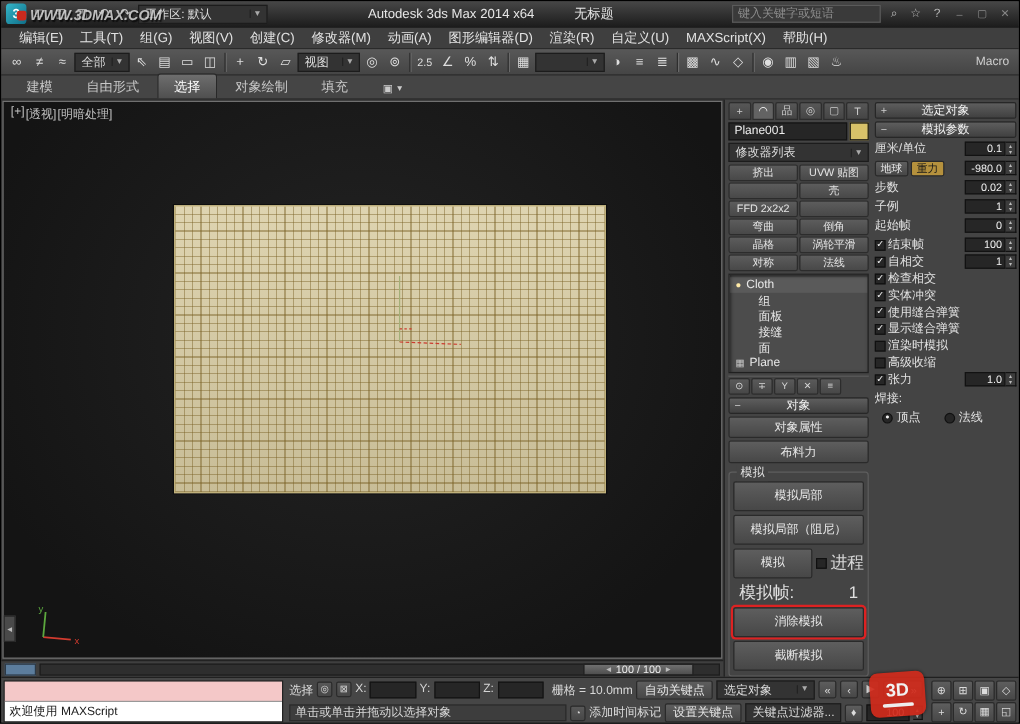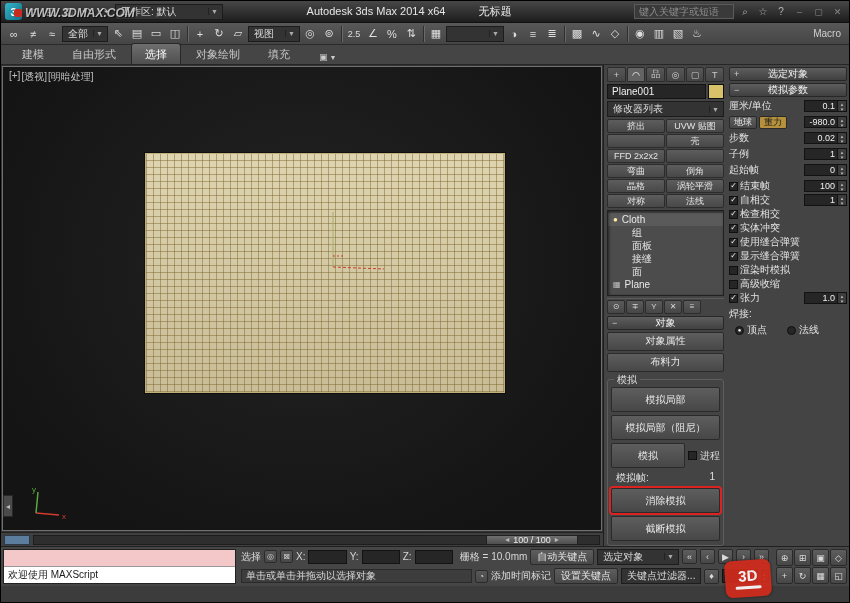--- a/index.html
+++ b/index.html
@@ -9,21 +9,21 @@
 .titlebar{height:22px;background:linear-gradient(#474747,#1d1d1d);display:flex;align-items:center;padding:0 4px;gap:3px;position:relative;border-bottom:1px solid #111}
 .logo{width:17px;height:17px;background:linear-gradient(135deg,#35b6c9,#0f6e88);border-radius:3px;color:#fff;font-weight:bold;font-size:11px;display:flex;align-items:center;justify-content:center}
 .qicon{width:15px;height:15px;display:flex;align-items:center;justify-content:center;color:#c9c9c9;font-size:10px}
 .combo{display:flex;align-items:center;background:#333;border:1px solid #1c1c1c;height:16px;font-size:10px;color:#ddd;padding:0 2px 0 5px;gap:4px;white-space:nowrap}
 .combo .arr{margin-left:auto;color:#aaa;font-size:7px;padding:0 2px;border-left:1px solid #222}
 .combo .arr::before{content:"▼"}
 .ws{width:108px}
 .title-center{position:absolute;left:220px;right:252px;text-align:center;color:#e6e6e6;font-size:11px;pointer-events:none;white-space:nowrap}
 .title-center .doc{margin-left:30px}
 .infocenter{margin-left:auto;display:flex;align-items:center;gap:4px}
-.search{width:100px;height:15px;background:#3a3a3a;border:1px solid #5a5a5a;color:#bbb;font-size:10px;padding:0 4px}
+.search{width:124px;height:15px;background:#3a3a3a;border:1px solid #5a5a5a;color:#bbb;font-size:10px;padding:0 4px}
 .search::placeholder{color:#8d8d8d}
 .icicon{width:14px;height:14px;display:flex;align-items:center;justify-content:center;color:#b5b5b5;font-size:10px}
 .winbtn{width:15px;height:14px;display:flex;align-items:center;justify-content:center;color:#888;font-size:9px}
 
 .menubar{height:18px;background:#3f3f3f;display:flex;align-items:center;padding-left:8px;border-bottom:1px solid #2a2a2a}
 .menu{padding:2px 7px;color:#e2e2e2;font-size:11px;white-space:nowrap}
 
 .maintoolbar{height:22px;background:linear-gradient(#585858,#454545);display:flex;align-items:center;padding:0 4px;gap:1px;border-bottom:1px solid #2a2a2a}
 .tbtn{min-width:18px;height:18px;display:flex;align-items:center;justify-content:center;font-size:11px;color:#dedede;border-radius:2px}
 .tbtn.sm{font-size:9px}
@@ -70,21 +70,21 @@
 .stacktools{height:16px;display:flex;gap:1px;padding-top:1px;border-top:1px solid #5b5b5b}
 .stool{width:18px;height:14px;background:linear-gradient(#5a5a5a,#474747);border:1px solid #2c2c2c;border-radius:2px;color:#d8d8d8;font-size:8px;display:flex;align-items:center;justify-content:center}
 .rollhdr{height:14px;min-height:14px;background:linear-gradient(#5e5e5e,#404040);border:1px solid #272727;border-radius:2px;display:flex;align-items:center;justify-content:center;position:relative;font-size:10px;color:#f2f2f2}
 .rollhdr .pm{position:absolute;left:4px;font-size:9px;color:#cfcfcf}
 .cbtn{height:25px;background:linear-gradient(#5e5e5e,#474747);border:1px solid #2a2a2a;border-radius:2px;color:#e8e8e8;font-size:10px;display:flex;align-items:center;justify-content:center;white-space:nowrap;overflow:hidden}
 .simgroup{border:1px solid #5e5e5e;border-radius:3px;margin-top:5px;padding:7px 3px 4px;position:relative;display:flex;flex-direction:column;gap:3px}
 .simgroup .glabel{position:absolute;top:-7px;left:6px;background:#444;padding:0 3px;font-size:10px;color:#e0e0e0}
 .simrow{display:flex;gap:3px;align-items:center}
 .simrow .cbtn{flex:1}
 .chk{width:9px;height:9px;min-width:9px;background:#262626;border:1px solid #101010;font-size:8px;line-height:8px;color:#f0f0f0;display:flex;align-items:center;justify-content:center}
-.simframes{font-size:10px;color:#e0e0e0;display:flex;justify-content:space-between;padding:0 5px}
+.simframes{font-size:14px;color:#e0e0e0;display:flex;justify-content:space-between;padding:0 5px}
 .annotated{box-shadow:0 0 0 2px #dd2222;z-index:5}
 
 .p-row{display:flex;align-items:center;gap:2px;min-height:14px;font-size:10px;color:#e2e2e2}
 .plabel{flex:1;white-space:nowrap;overflow:hidden}
 .valwrap{display:flex;margin-left:auto}
 .valwrap:has(.val:empty){visibility:hidden}
 .val{width:34px;height:12px;background:#262626;border:1px solid #121212;color:#f0f0f0;font-size:9px;display:flex;align-items:center;justify-content:flex-end;padding:0 2px;white-space:nowrap}
 .spin{width:9px;height:12px;display:flex;flex-direction:column;background:#3c3c3c;border:1px solid #121212;border-left:none}
 .spin::before{content:"▴";font-size:5px;line-height:6px;color:#bbb;text-align:center}
 .spin::after{content:"▾";font-size:5px;line-height:5px;color:#bbb;text-align:center}
@@ -143,20 +143,35 @@
       <input class="search" placeholder="键入关键字或短语" style="">
       <span class="icicon">⌕</span>
       <span class="icicon">☆</span>
       <span class="icicon">?</span>
       <span class="winbtn">–</span>
       <span class="winbtn">▢</span>
       <span class="winbtn">✕</span>
     </div>
   </div>
 
+  <div class="menubar">
+
+  <span class="menu">编辑(E)</span>
+      <span class="menu">工具(T)</span>
+      <span class="menu">组(G)</span>
+      <span class="menu">视图(V)</span>
+      <span class="menu">创建(C)</span>
+      <span class="menu">修改器(M)</span>
+      <span class="menu">动画(A)</span>
+      <span class="menu">图形编辑器(D)</span>
+      <span class="menu">渲染(R)</span>
+      <span class="menu">自定义(U)</span>
+      <span class="menu">MAXScript(X)</span>
+      <span class="menu">帮助(H)</span>
+    </div>
 
   <div class="maintoolbar">
     <span class="tbtn">∞</span>
     <span class="tbtn">≠</span>
     <span class="tbtn">≈</span>
     <div class="combo tcombo" style="width:46px">
       <span>全部</span>
         <span class="arr"></span>
     </div>
     <span class="tbtn">⇖</span>
@@ -326,21 +341,21 @@
         </div>
         <div class="cbtn">对象属性</div>
         <div class="cbtn">布料力</div>
         <div class="simgroup">
           <span class="glabel">模拟</span>
           <div class="cbtn">模拟局部</div>
           <div class="cbtn">模拟局部（阻尼）</div>
           <div class="simrow">
             <div class="cbtn">模拟</div>
             <span class="chk"></span>
-            <span style="font-size:10px">进程</span>
+            <span style="font-size:14px">进程</span>
           </div>
           <div class="simframes">
             <span>模拟帧:</span>
             <span>1</span>
           </div>
           <div class="cbtn annotated">消除模拟</div>
           <div class="cbtn">截断模拟</div>
         </div>
       </div>
 

